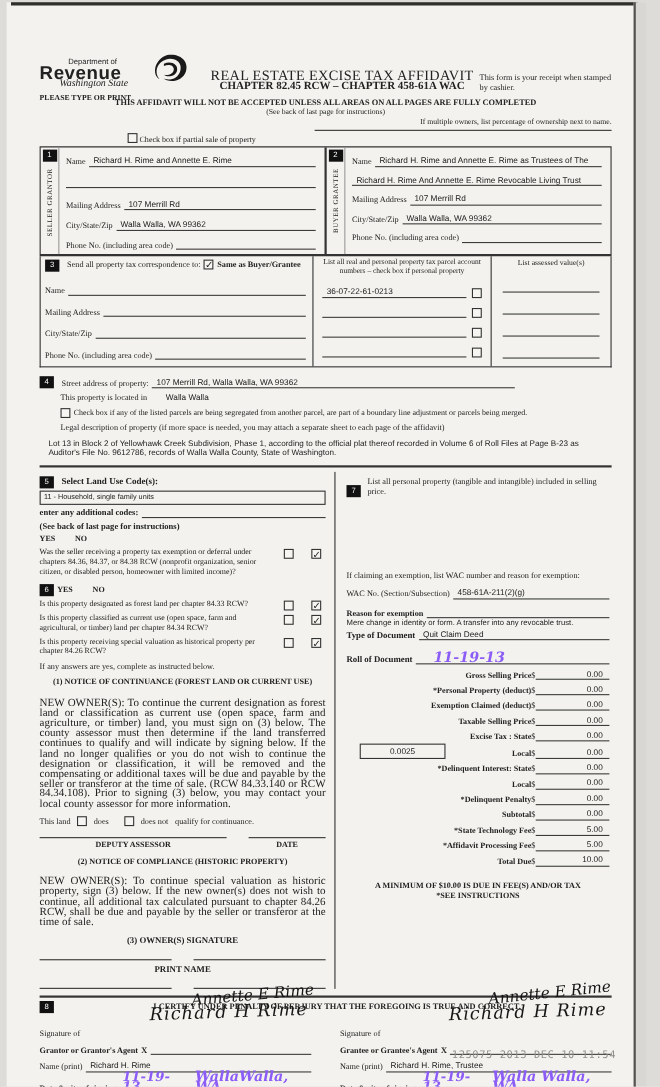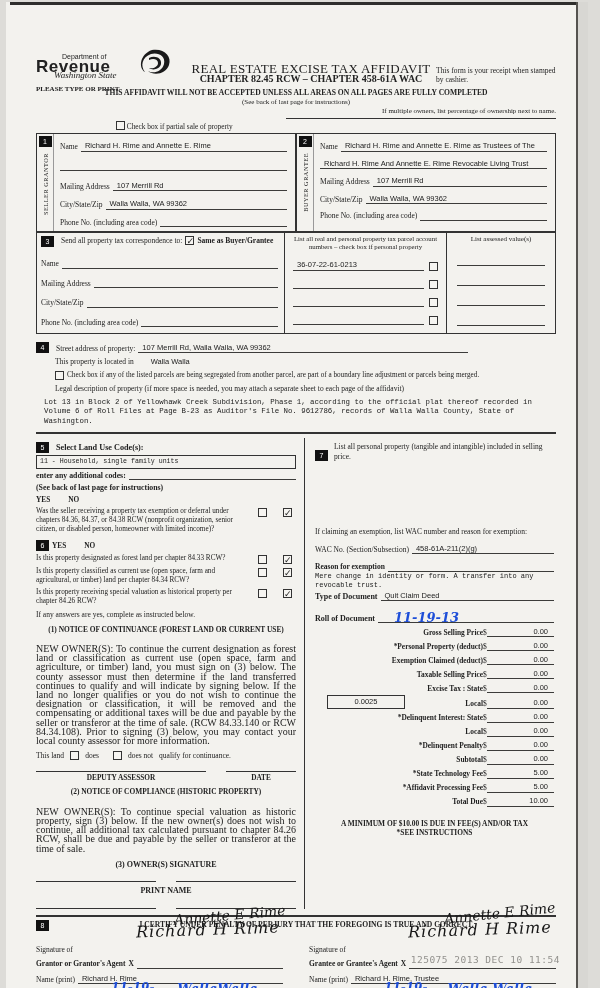--- a/index.html
+++ b/index.html
@@ -2,28 +2,28 @@
 <html><head>
 <meta charset="utf-8">
 <style>
   *{margin:0;padding:0;box-sizing:border-box}
   html,body{width:600px;height:988px}
   body{background:#dddcd8;font-family:"Liberation Serif",serif;color:#222;position:relative;overflow:hidden}
   .paper{position:absolute;left:6px;top:2px;width:582px;height:986px;background:#f3f2ee}
   .scan-top{position:absolute;left:4px;top:0;width:570px;height:3px;background:#2e2e2c}
   .scan-right{position:absolute;right:0;top:0;width:12px;height:100%;background:#d8d7d3;border-left:2px solid #55534f}
   .content{position:absolute;left:30px;top:50px;width:520px;font-size:7.5px;line-height:9.5px}
-  .sans{font-family:Liberation Mono, monospace}
+  .sans{font-family:Liberation Sans, sans-serif}
   .b{font-weight:bold}
   .badge{display:inline-block;background:#111;color:#fff;font-size:7px;min-width:13px;height:11px;text-align:center;line-height:11px;font-family:"Liberation Sans",sans-serif;flex:0 0 auto}
   .cb{display:inline-block;width:9px;height:9px;border:1px solid #333;background:#f6f5f1;vertical-align:-1px;text-align:center;line-height:8px;font-size:9px;font-family:"Liberation Sans",sans-serif}
   .line{flex:1;border-bottom:1px solid #3c3c3a;min-height:9px;display:flex;align-items:flex-start}
   .fl{display:flex;align-items:flex-end;gap:3px}
   .val{font-family:"Liberation Sans",sans-serif;padding-left:4px;white-space:nowrap}
-  .hw{font-family:"DejaVu Serif",serif;font-style:italic;font-weight:bold;color:#1d4ed8}
+  .hw{font-family:"DejaVu Serif",serif;font-style:italic;font-weight:bold;color:#8b5cf6}
   
   .hdr{display:flex}
   .logo{width:150px;position:relative}
   .logo .dep{font-size:7px;font-family:"Liberation Sans",sans-serif;margin-left:26px}
   .logo .rev{font-size:17px;font-weight:bold;font-family:"Liberation Sans",sans-serif;letter-spacing:0.5px}
   .logo .was{font-size:9px;font-style:italic;margin-left:18px}
   .logo svg{position:absolute;left:96px;top:-4px}
   .htitle{flex:1;text-align:center;padding-top:12px}
   .htitle .t1{font-size:13px;font-weight:normal;letter-spacing:0.3px}
   .htitle .t2{font-size:10px;font-weight:bold}

